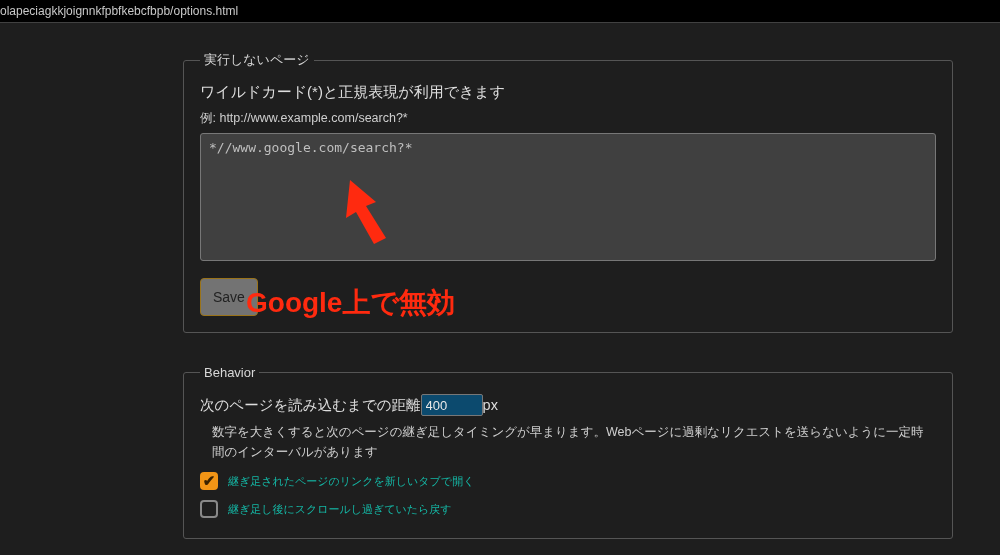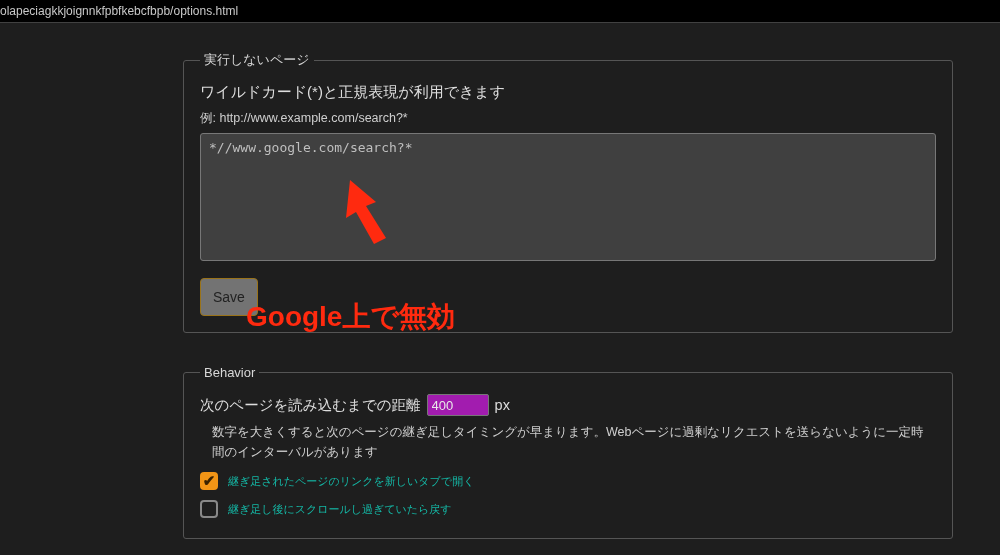--- a/index.html
+++ b/index.html
@@ -80,30 +80,29 @@
   }
   .annot-text {
     color: #ff2a0f;
     font-weight: 700;
     font-size: 28px;
     font-family: "Meiryo", "Segoe UI", sans-serif;
   }
   .row {
     display: flex;
     align-items: center;
-    gap: 6px;
     flex-wrap: wrap;
     margin: 4px 0;
   }
   .label-inline {
     font-size: 14.5px;
     color: #dedede;
   }
   input[type=number] {
-    background: #a21caf;
+    background: #0c4a6e;
     border: 1px solid #777;
     color: #e8e8e8;
     font-size: 13px;
     width: 62px;
     height: 22px;
     padding: 4px 4px;
     border-radius: 2px;
     outline: none;
   }
   .helptext {
@@ -178,13 +177,13 @@
       <span class="check-label">継ぎ足し後にスクロールし過ぎていたら戻す</span>
     </div>
   </fieldset>
 
 </div>
 
 <svg class="annot" style="left:340px; top:172px;" width="80" height="80">
   <defs></defs>
   <polygon points="10,8 36,30 26,34 46,66 34,72 16,40 6,46" fill="#ff2a0f"></polygon>
 </svg>
-<div class="annot annot-text" style="left:246px; top:298px;">Google上で無効</div>
+<div class="annot annot-text" style="left:246px; top:284px;">Google上で無効</div>
 
 </body></html>

